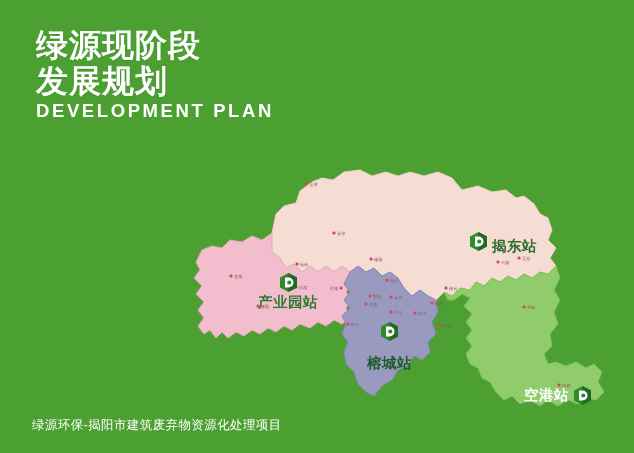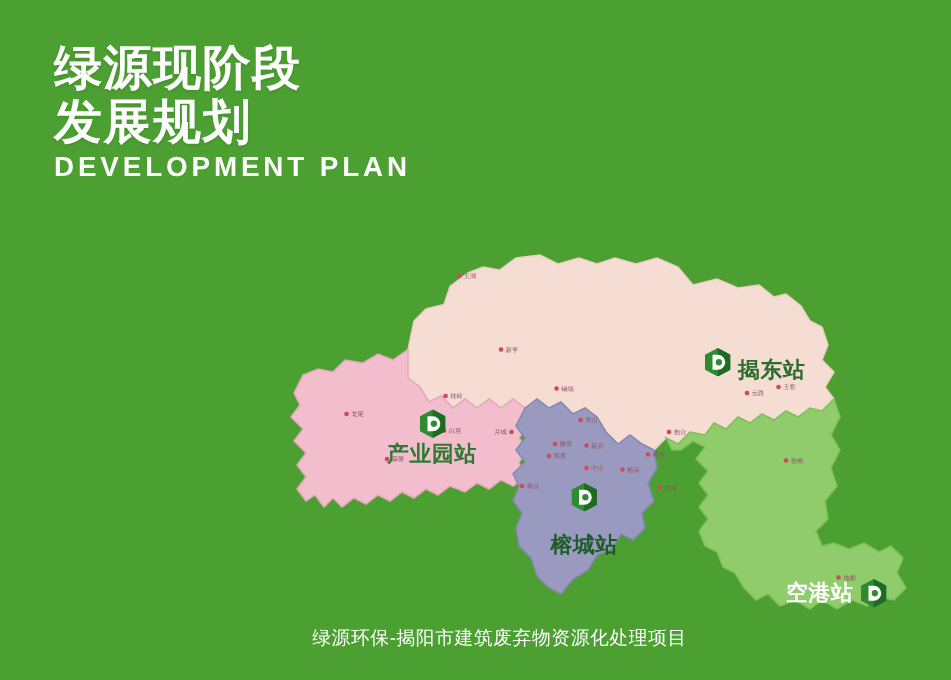--- a/index.html
+++ b/index.html
@@ -86,21 +86,21 @@
   .city .dot{
     width:2.6px;height:2.6px;border-radius:50%;
     background:#D04A5A;flex:0 0 auto;
   }
   .city.left .dot{order:2;}
   .city.left .lbl{order:1;}
 
   
   #caption{
     position:absolute;left:0;right:0;bottom:16px;
-    text-align:center;z-index:40;
+    text-align:left;z-index:40;
     color:#ffffff;
     font-size:12.5px;
     line-height:1.75;
     letter-spacing:.4px;
     padding-left:32px;
   }
   #caption div{white-space:nowrap;}
 </style>
 </head>
 <body style="background: rgb(76, 160, 50);">

